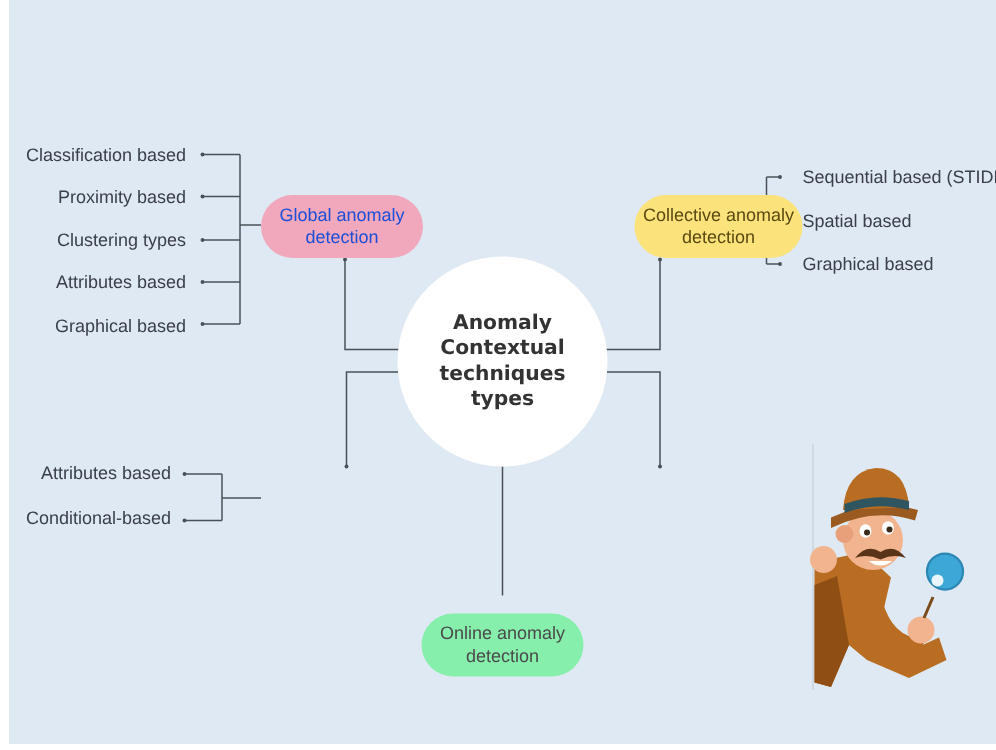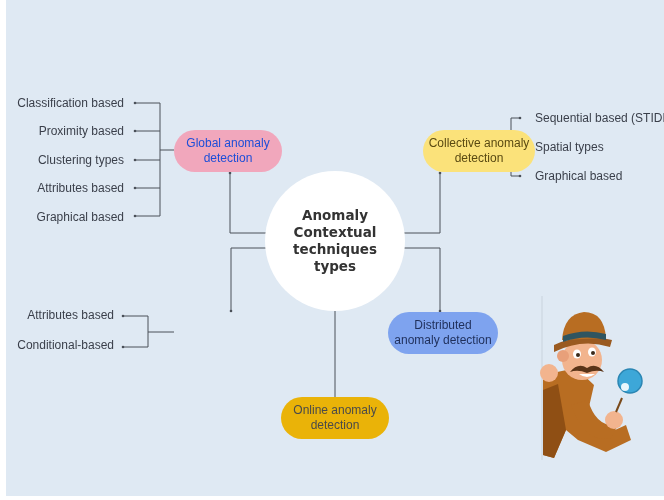--- a/index.html
+++ b/index.html
@@ -8,21 +8,21 @@
   .canvas { position: absolute; left: 6px; top: 0; width: 658px; height: 496px; background: #dfe9f3; overflow: hidden; }
   svg.lines { position: absolute; left: 0; top: 0; }
   .leaf { position: absolute; font-size: 12px; color: #3a3f4a; white-space: nowrap; line-height: 14px; }
   .leaf.right-align { text-align: right; }
   .node { position: absolute; border-radius: 22px; display: flex; align-items: center; justify-content: center;
           text-align: center; font-size: 12px; line-height: 15px; color: #3b3b3b; box-sizing: border-box; padding: 0 2px; }
   .node.global { background: #f1a7bc; color: #1d4ed8; }
   .node.collective { background: #fbe27a; color: #5a4a12; }
   .node.contextual { background: #a3e0a2; color: #2d4a2c; }
   .node.distributed { background: #7ea3ef; color: #1f2f5a; }
-  .node.online { background: #eab308; color: #4a4a4a; }
+  .node.online { background: #86efac; color: #4a4a4a; margin-top: 12px; }
   .center-circle { position: absolute; left: 265px; top: 171px; width: 140px; height: 140px; border-radius: 50%;
                    background: #ffffff; display: flex; align-items: center; justify-content: center; text-align: center; }
   .center-title { font-family: "DejaVu Sans", sans-serif; font-weight: bold; font-size: 13.5px; line-height: 17px; color: #333; width: 110px; }
   .detective { position: absolute; left: 0; top: 0; }
 </style>
 </head>
 <body>
 
 <div class="canvas">
 
@@ -76,34 +76,31 @@
     </g>
   </svg>
 
   <div class="leaf right-align" style="right:540px; top:96px;">Classification based</div>
   <div class="leaf right-align" style="right:540px; top:124px;">Proximity based</div>
   <div class="leaf right-align" style="right:540px; top:153px;">Clustering types</div>
   <div class="leaf right-align" style="right:540px; top:181px;">Attributes based</div>
   <div class="leaf right-align" style="right:540px; top:210px;">Graphical based</div>
 
   <div class="leaf" style="left:529px; top:111px;">Sequential based (STIDE)</div>
-  <div class="leaf" style="left:529px; top:140px;">Spatial types</div>
+  <div class="leaf" style="left:529px; top:140px;">Spatial based</div>
   <div class="leaf" style="left:529px; top:169px;">Graphical based</div>
 
   <div class="leaf right-align" style="right:550px; top:308px;">Attributes based</div>
   <div class="leaf right-align" style="right:550px; top:338px;">Conditional-based</div>
 
   <div class="node global" style="left:168px; top:130px; width:108px; height:42px;">
     <span>Global anomaly detection</span>
   </div>
   <div class="node collective" style="left:381px; top:130px; width:112px; height:42px;margin-left:36px;">
     <span>Collective anomaly detection</span>
-  </div>
-  <div class="node distributed" style="left:382px; top:312px; width:110px; height:42px;">
-    <span>Distributed anomaly detection</span>
   </div>
   <div class="node online" style="left:275px; top:397px; width:108px; height:42px;">
     <span>Online anomaly detection</span>
   </div>
 
   <div class="center-circle" style="left:259px;">
     <div class="center-title">Anomaly Contextual techniques types</div>
   </div>
 
   <svg class="detective" width="658" height="496">

